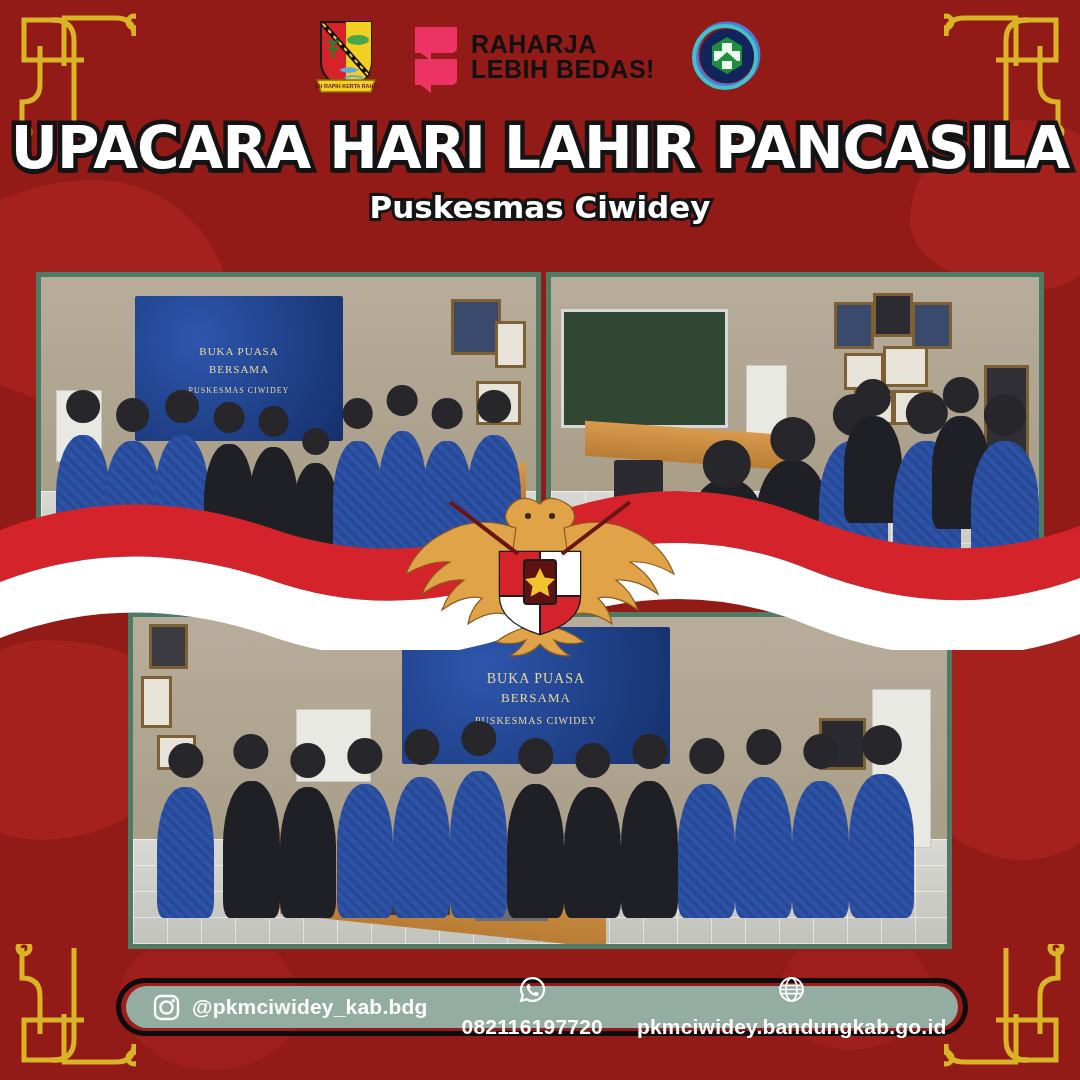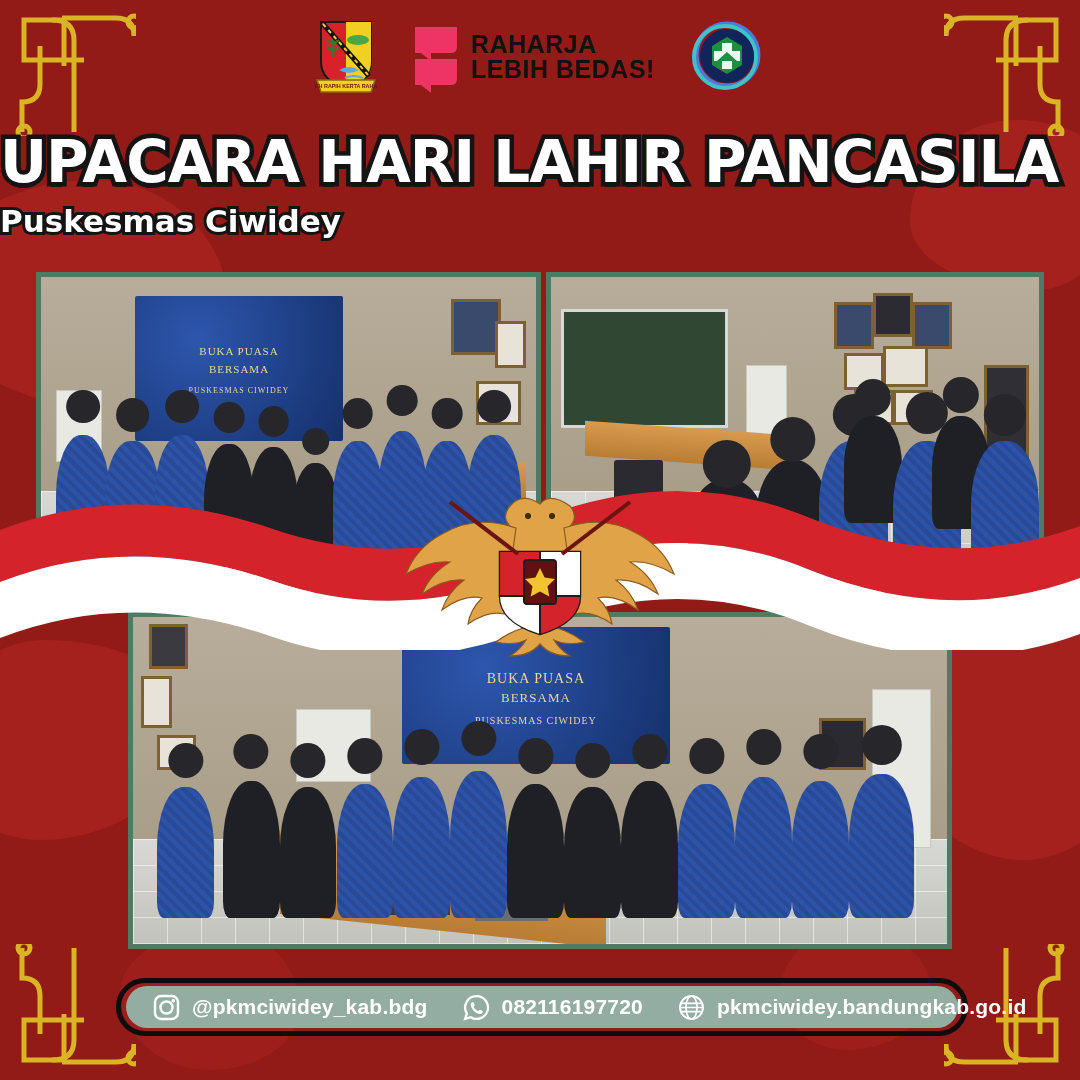--- a/index.html
+++ b/index.html
@@ -43,21 +43,21 @@
     position:absolute;top:18px;left:0;width:1080px;
     display:flex;justify-content:center;align-items:center;gap:34px;
   }
   .logo-bdg{display:flex;align-items:center;gap:10px;}
   .bdg-text{
     color:#111;font-weight:bold;font-size:25px;line-height:1.02;
     letter-spacing:.5px;text-align:left;
   }
 
   
-  .title-wrap{position:absolute;top:132px;left:0;width:1080px;}
+  .title-wrap{position:absolute;top:118px;left:0;width:1080px;text-align:center;}
   .title-main{
     font-family:"DejaVu Sans", sans-serif;
     font-weight:bold;font-size:58px;color:#fff;
     letter-spacing:-1px;
     -webkit-text-stroke:9px #141414;
     paint-order:stroke fill;
     margin:0;line-height:1.05;
     text-shadow:0 5px 0 #141414;
   }
   .title-sub1{
@@ -136,21 +136,21 @@
   }
   .contact-bar{
     position:absolute;left:126px;top:986px;
     width:832px;height:42px;
     background:#93ada3;border-radius:21px;
     display:flex;align-items:center;
     box-sizing:border-box;padding:0 26px;
     z-index:6;
   }
   .contact-item{display:flex;align-items:center;gap:11px;}
-  .contact-item + .contact-item{margin-left:34px;}
+  .contact-item + .contact-item{margin-left:34px;flex-direction:column;}
   .contact-text{color:#fff;font-size:21px;font-weight:bold;letter-spacing:.2px;}
   .cicon{width:29px;height:29px;flex:0 0 29px;}
 </style>
 </head>
 <body>
 
 <div id="poster">
 
   <div class="splat s1"></div>
   <div class="splat s2"></div>

